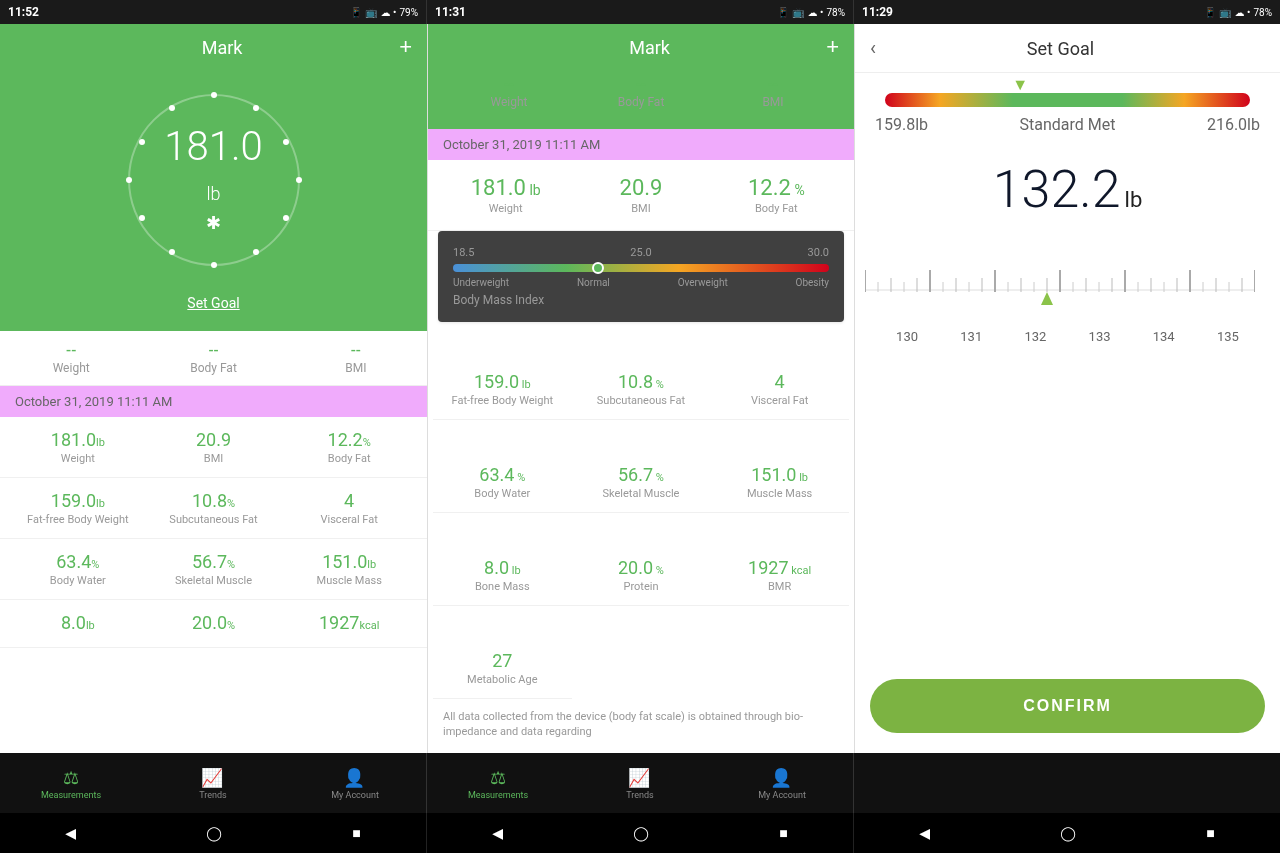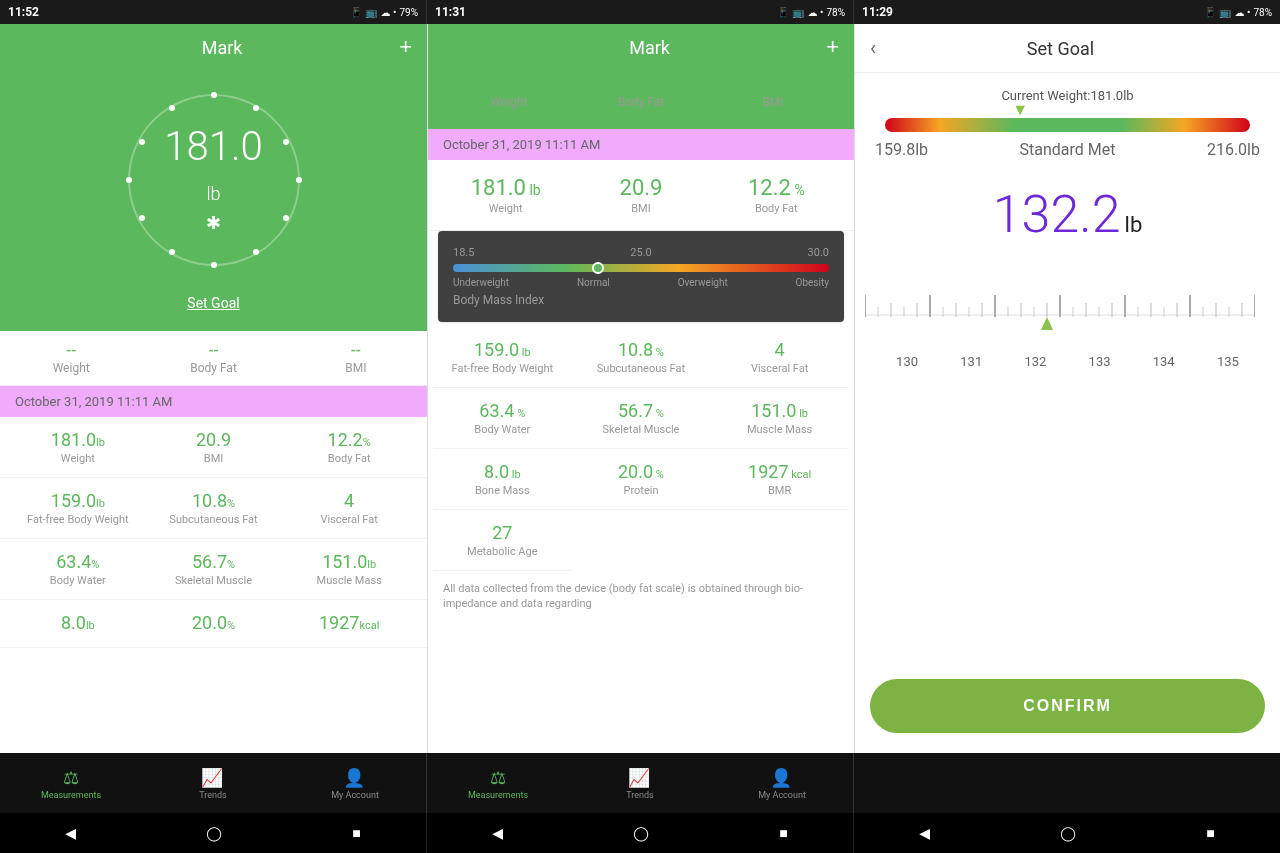--- a/index.html
+++ b/index.html
@@ -278,20 +278,21 @@
     .detail-item {
       width: 33.33%;
       padding: 12px 10px;
       border-bottom: 1px solid #f0f0f0;
       text-align: center;
     }
 
     .detail-value {
       font-size: 18px;
       color: #5cb85c;
+      margin-top: 32px;
     }
 
     .detail-unit {
       font-size: 11px;
       color: #5cb85c;
     }
 
     .detail-label {
       font-size: 11px;
       color: #999;
@@ -337,21 +338,21 @@
     }
 
     .goal-display {
       text-align: center;
       padding: 20px;
     }
 
     .goal-value {
       font-size: 52px;
       font-weight: 300;
-      color: #6d28d9;
+      color: #0f172a;
     }
 
     .goal-unit {
       font-size: 22px;
       color: #222;
     }
 
     .ruler-numbers {
       display: flex;
       justify-content: space-around;
@@ -692,21 +693,20 @@
     <div class="disclaimer">All data collected from the device (body fat scale) is obtained through bio-impedance and data regarding</div>
   </div>
 
   <div class="screen3">
     <div class="screen3-header">
       <span class="back-btn">‹</span>
       <span class="screen3-title">Set Goal</span>
     </div>
 
     <div style="padding: 15px 20px 5px; text-align:center;">
-      <div style="font-size:13px; color:#555; margin-bottom:15px;">Current Weight:181.0lb</div>
 
       <div style="position:relative; margin: 5px 10px 5px;">
         <div style="position:absolute; top:-18px; left:37%; transform:translateX(-50%); color:#8bc34a; font-size:16px;">▼</div>
         <div style="height:14px; border-radius:7px; background: linear-gradient(to right, #d0021b 0%, #f5a623 15%, #5cb85c 35%, #5cb85c 65%, #f5a623 82%, #d0021b 100%);"></div>
       </div>
       <div style="display:flex; justify-content:space-between; margin-top:8px; font-size:16px; color:#666;">
         <span>159.8lb</span>
         <span>Standard Met</span>
         <span>216.0lb</span>
       </div>

